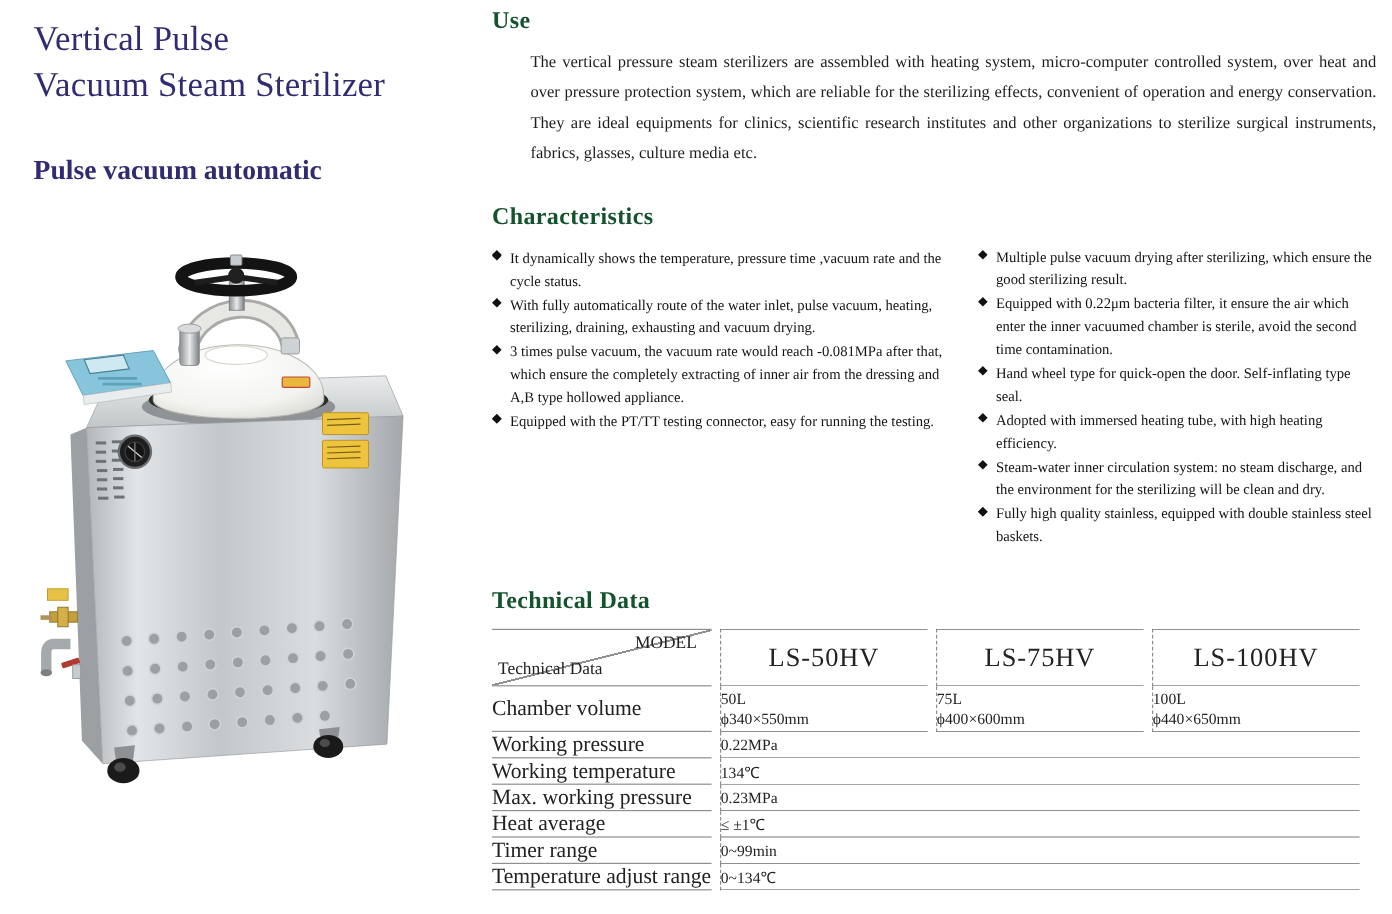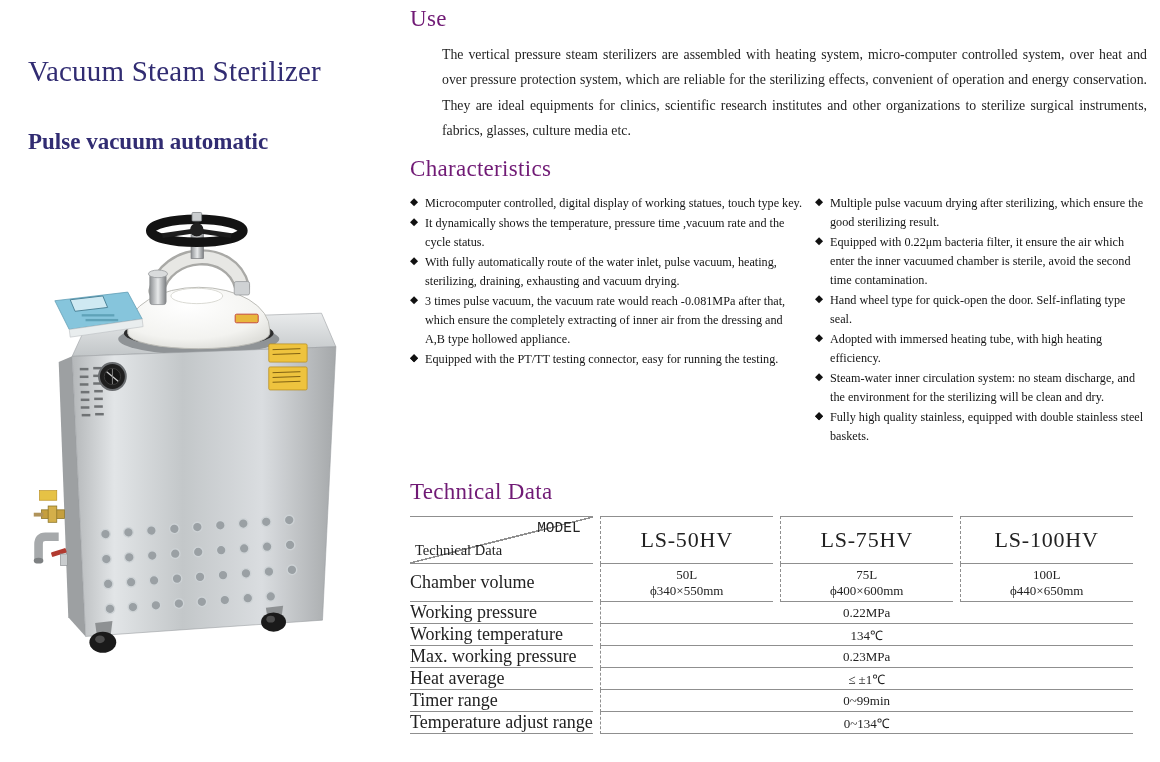--- a/index.html
+++ b/index.html
@@ -15,27 +15,27 @@
     letter-spacing:0.2px;
   }
   .page-subtitle {
     font-size:23px; font-weight:bold; color:#312c72; margin-top:38px;
   }
   .machine-wrap { margin-top:28px; width:376px; height:505px; }
 
   
   .right-col { position:absolute; left:410px; top:6px; width:737px; }
   .section-heading {
-    font-size:23px; font-weight:normal; color:#701a75; letter-spacing:0.3px;
+    font-size:20px; font-weight:bold; color:#14532d; letter-spacing:0.3px;
   }
   .use-paragraph {
     margin-top:10px; font-size:13.8px; line-height:25.4px;
     text-align:justify; color:#1e1e1e;margin-left:32px;
   }
-  .characteristics { margin-top:12px; }
+  .characteristics { margin-top:29px; }
   .char-cols { display:flex; gap:10px; margin-top:12px; }
   .char-col { list-style:none; }
   .char-col.left  { width:395px; }
   .char-col.right { width:332px; }
   .char-col li {
     position:relative; padding-left:15px; font-size:12.2px;
     line-height:1.56; color:#141414; margin-bottom:1px;
   }
   .char-col li .diamond {
     position:absolute; left:0; top:0; font-size:10.5px; color:#111;
@@ -53,34 +53,34 @@
     border-bottom:1.6px solid #8f8f8f; padding:0; font-weight:normal;
     color:#222; vertical-align:middle;
   }
   table.tech tr.head th { border-top:1.6px solid #8f8f8f; height:48px; }
   th.corner {
     position:relative;
     background:linear-gradient(to bottom right,
       transparent calc(50% - 0.8px), #8f8f8f calc(50% - 0.8px),
       #8f8f8f calc(50% + 0.8px), transparent calc(50% + 0.8px));
   }
-  .corner-top    { position:absolute; top:3px;  right:12px; font-size:14.5px;font-family:Liberation Mono, monospace; }
+  .corner-top    { position:absolute; top:3px;  right:12px; font-size:14.5px; }
   .corner-bottom { position:absolute; bottom:4px; left:5px; font-size:14.5px; }
   th.model { font-size:22px; text-align:center; letter-spacing:0.8px;
              border-left:1px dashed #8f8f8f; }
   td.lbl { text-align:left; padding-left:7px; font-size:18px; height:21px; white-space:nowrap; }
-  td.val { text-align:center; font-size:13px; border-left:1px dashed #8f8f8f; }
+  td.val { text-align:left; font-size:13px; border-left:1px dashed #8f8f8f; }
   tr.tall td { height:38px; }
   tr.tall td.val div { line-height:1.2; }
 </style>
 </head>
 <body>
 
 <div class="left-col">
-  <h1 class="page-title"><br>
+  <h1 class="page-title"><span>Vertical Pulse</span><br>
     <span>Vacuum Steam Sterilizer</span>
   </h1>
   <div class="page-subtitle">Pulse vacuum automatic</div>
 
   <div class="machine-wrap">
     <svg viewBox="-16 0 392 505" width="376" height="505">
       <defs>
         <linearGradient id="steel" x1="0" y1="0" x2="1" y2="0">
           <stop offset="0" stop-color="#b4b7b9"></stop>
             <stop offset="0.16" stop-color="#e2e5e7"></stop>
@@ -248,21 +248,21 @@
 
   <section>
     <h2 class="section-heading">Use</h2>
     <p class="use-paragraph">The vertical pressure steam sterilizers are assembled with heating system, micro-computer controlled system, over heat and over pressure protection system, which are reliable for the sterilizing effects, convenient of operation and energy conservation. They are ideal equipments for clinics, scientific research institutes and other organizations to sterilize surgical instruments, fabrics, glasses, culture media etc.</p>
   </section>
 
   <section class="characteristics">
     <h2 class="section-heading">Characteristics</h2>
     <div class="char-cols">
       <ul class="char-col left">
-        <li><span class="diamond">◆</span><span>Microcomputer controlled, digital display of working statues, touch type key.</span></li>
+        <li><span class="diamond">◆</span></li>
         <li><span class="diamond">◆</span><span>It dynamically shows the temperature, pressure time ,vacuum rate and the cycle status.</span></li>
         <li><span class="diamond">◆</span><span>With fully automatically route of the water inlet, pulse vacuum, heating, sterilizing, draining, exhausting and vacuum drying.</span></li>
         <li><span class="diamond">◆</span><span>3 times pulse vacuum, the vacuum rate would reach -0.081MPa after that, which ensure the completely extracting of inner air from the dressing and A,B type hollowed appliance.</span></li>
         <li><span class="diamond">◆</span></li>
         <li><span class="diamond">◆</span><span>Equipped with the PT/TT testing connector, easy for running the testing.</span></li>
       </ul>
       <ul class="char-col right">
         <li><span class="diamond">◆</span><span>Multiple pulse vacuum drying after sterilizing, which ensure the good sterilizing result.</span></li>
         <li><span class="diamond">◆</span><span>Equipped with 0.22μm bacteria filter, it ensure the air which enter the inner vacuumed chamber is sterile, avoid the second time contamination.</span></li>
         <li><span class="diamond">◆</span><span>Hand wheel type for quick-open the door. Self-inflating type seal.</span></li>

